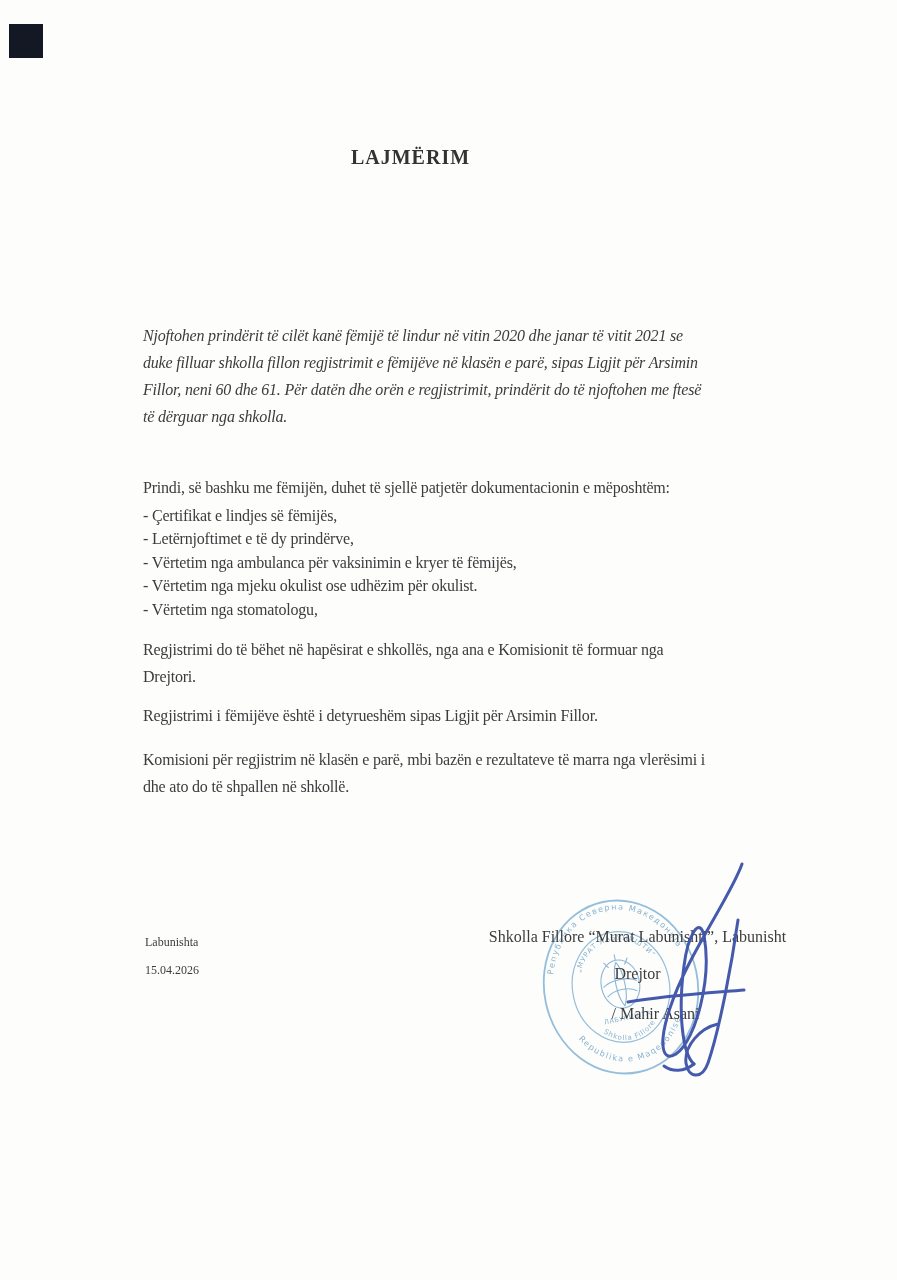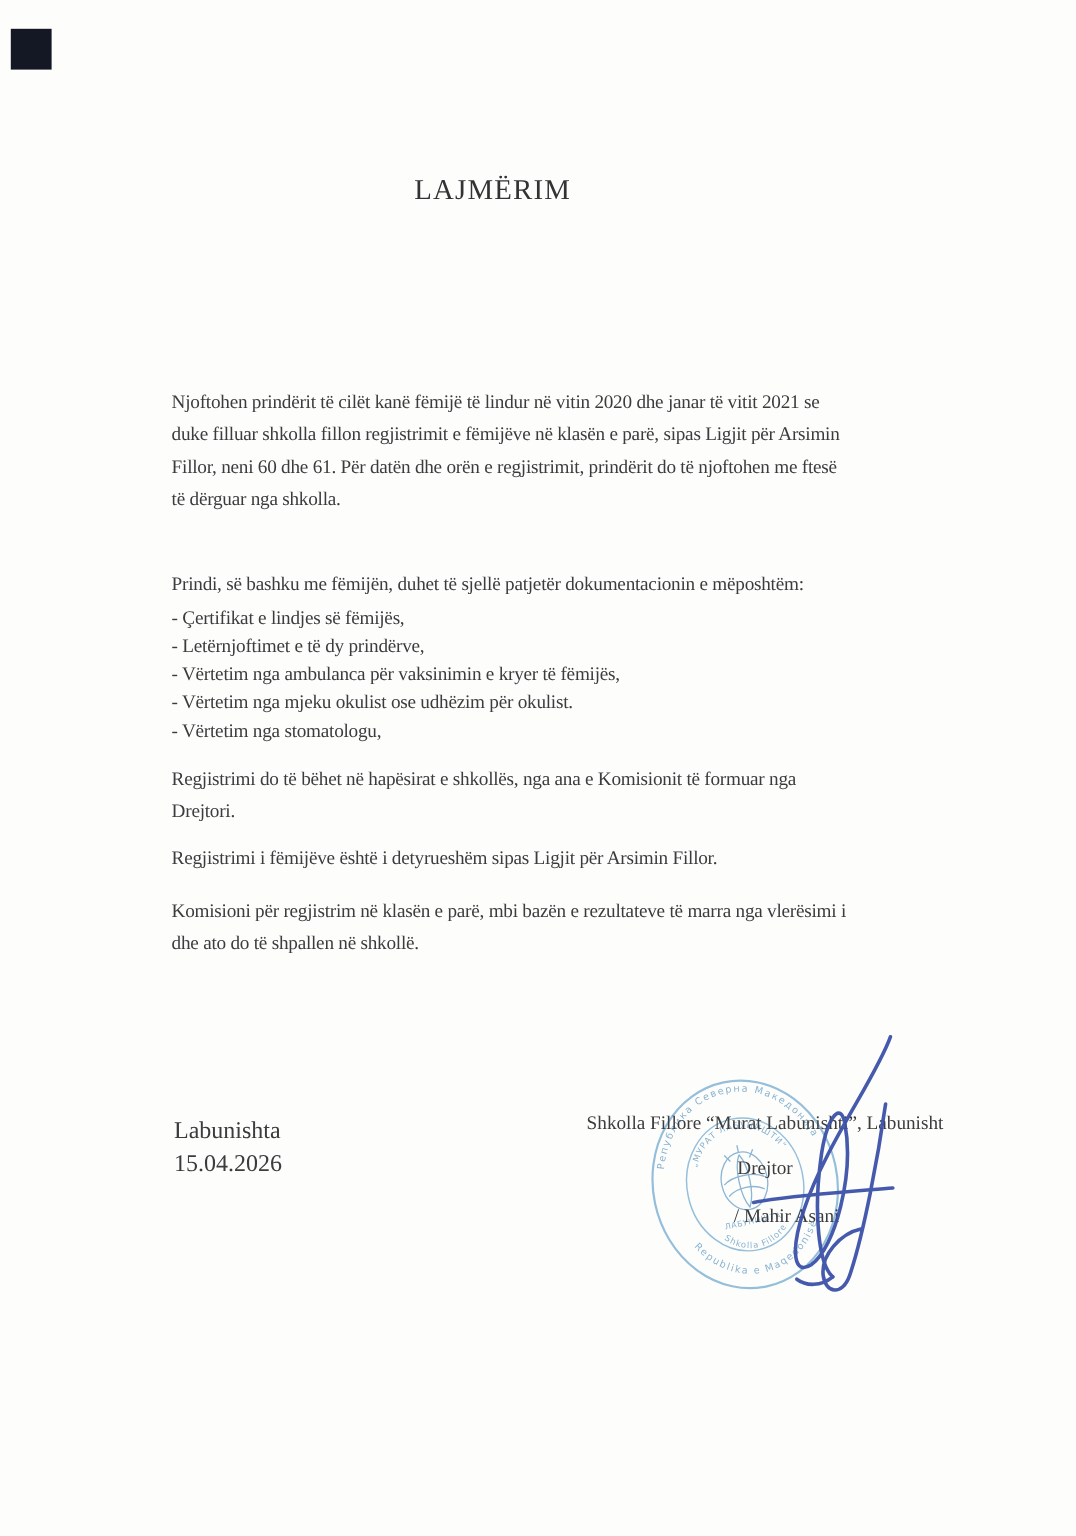--- a/index.html
+++ b/index.html
@@ -13,36 +13,36 @@
     color:#3c3c3e;
   }
   .corner-mark{
     position:absolute;left:9px;top:24px;width:34px;height:34px;
     background:#141824;
   }
   .doc-title{
     position:absolute;left:143px;top:146px;width:625px;
     text-align:center;
     transform:translateX(-45px);
-    font-size:24px;font-weight:normal;letter-spacing:1px;color:#333335;
+    font-size:20px;font-weight:bold;letter-spacing:1px;color:#333335;
   }
   .para{
     position:absolute;left:143px;width:645px;
     font-size:16px;line-height:27px;letter-spacing:-0.2px;
   }
   .para div{white-space:nowrap;}
-  .p-intro{top:322px;}
+  .p-intro{top:322px;font-style:italic;}
   .p-docs{top:476px;line-height:23.5px;}
   .p-docs .lead{margin-bottom:4px;}
   .p-location{top:636px;}
   .p-mandatory{top:702px;}
   .p-commission{top:746px;}
   .footer-left{
     position:absolute;left:145px;top:928px;
-    font-size:20px;line-height:28px;
+    font-size:12px;line-height:28px;
   }
   .footer-right{
     position:absolute;left:470px;top:928px;width:335px;
     font-size:16px;text-align:center;z-index:2;
   }
   .footer-right .school{white-space:nowrap;}
   .footer-right .role{margin-top:19px;}
   .footer-right .signatory{margin-top:22px;transform:translateX(18px);}
   .stamp{
     position:absolute;left:535px;top:891px;width:172px;height:192px;

